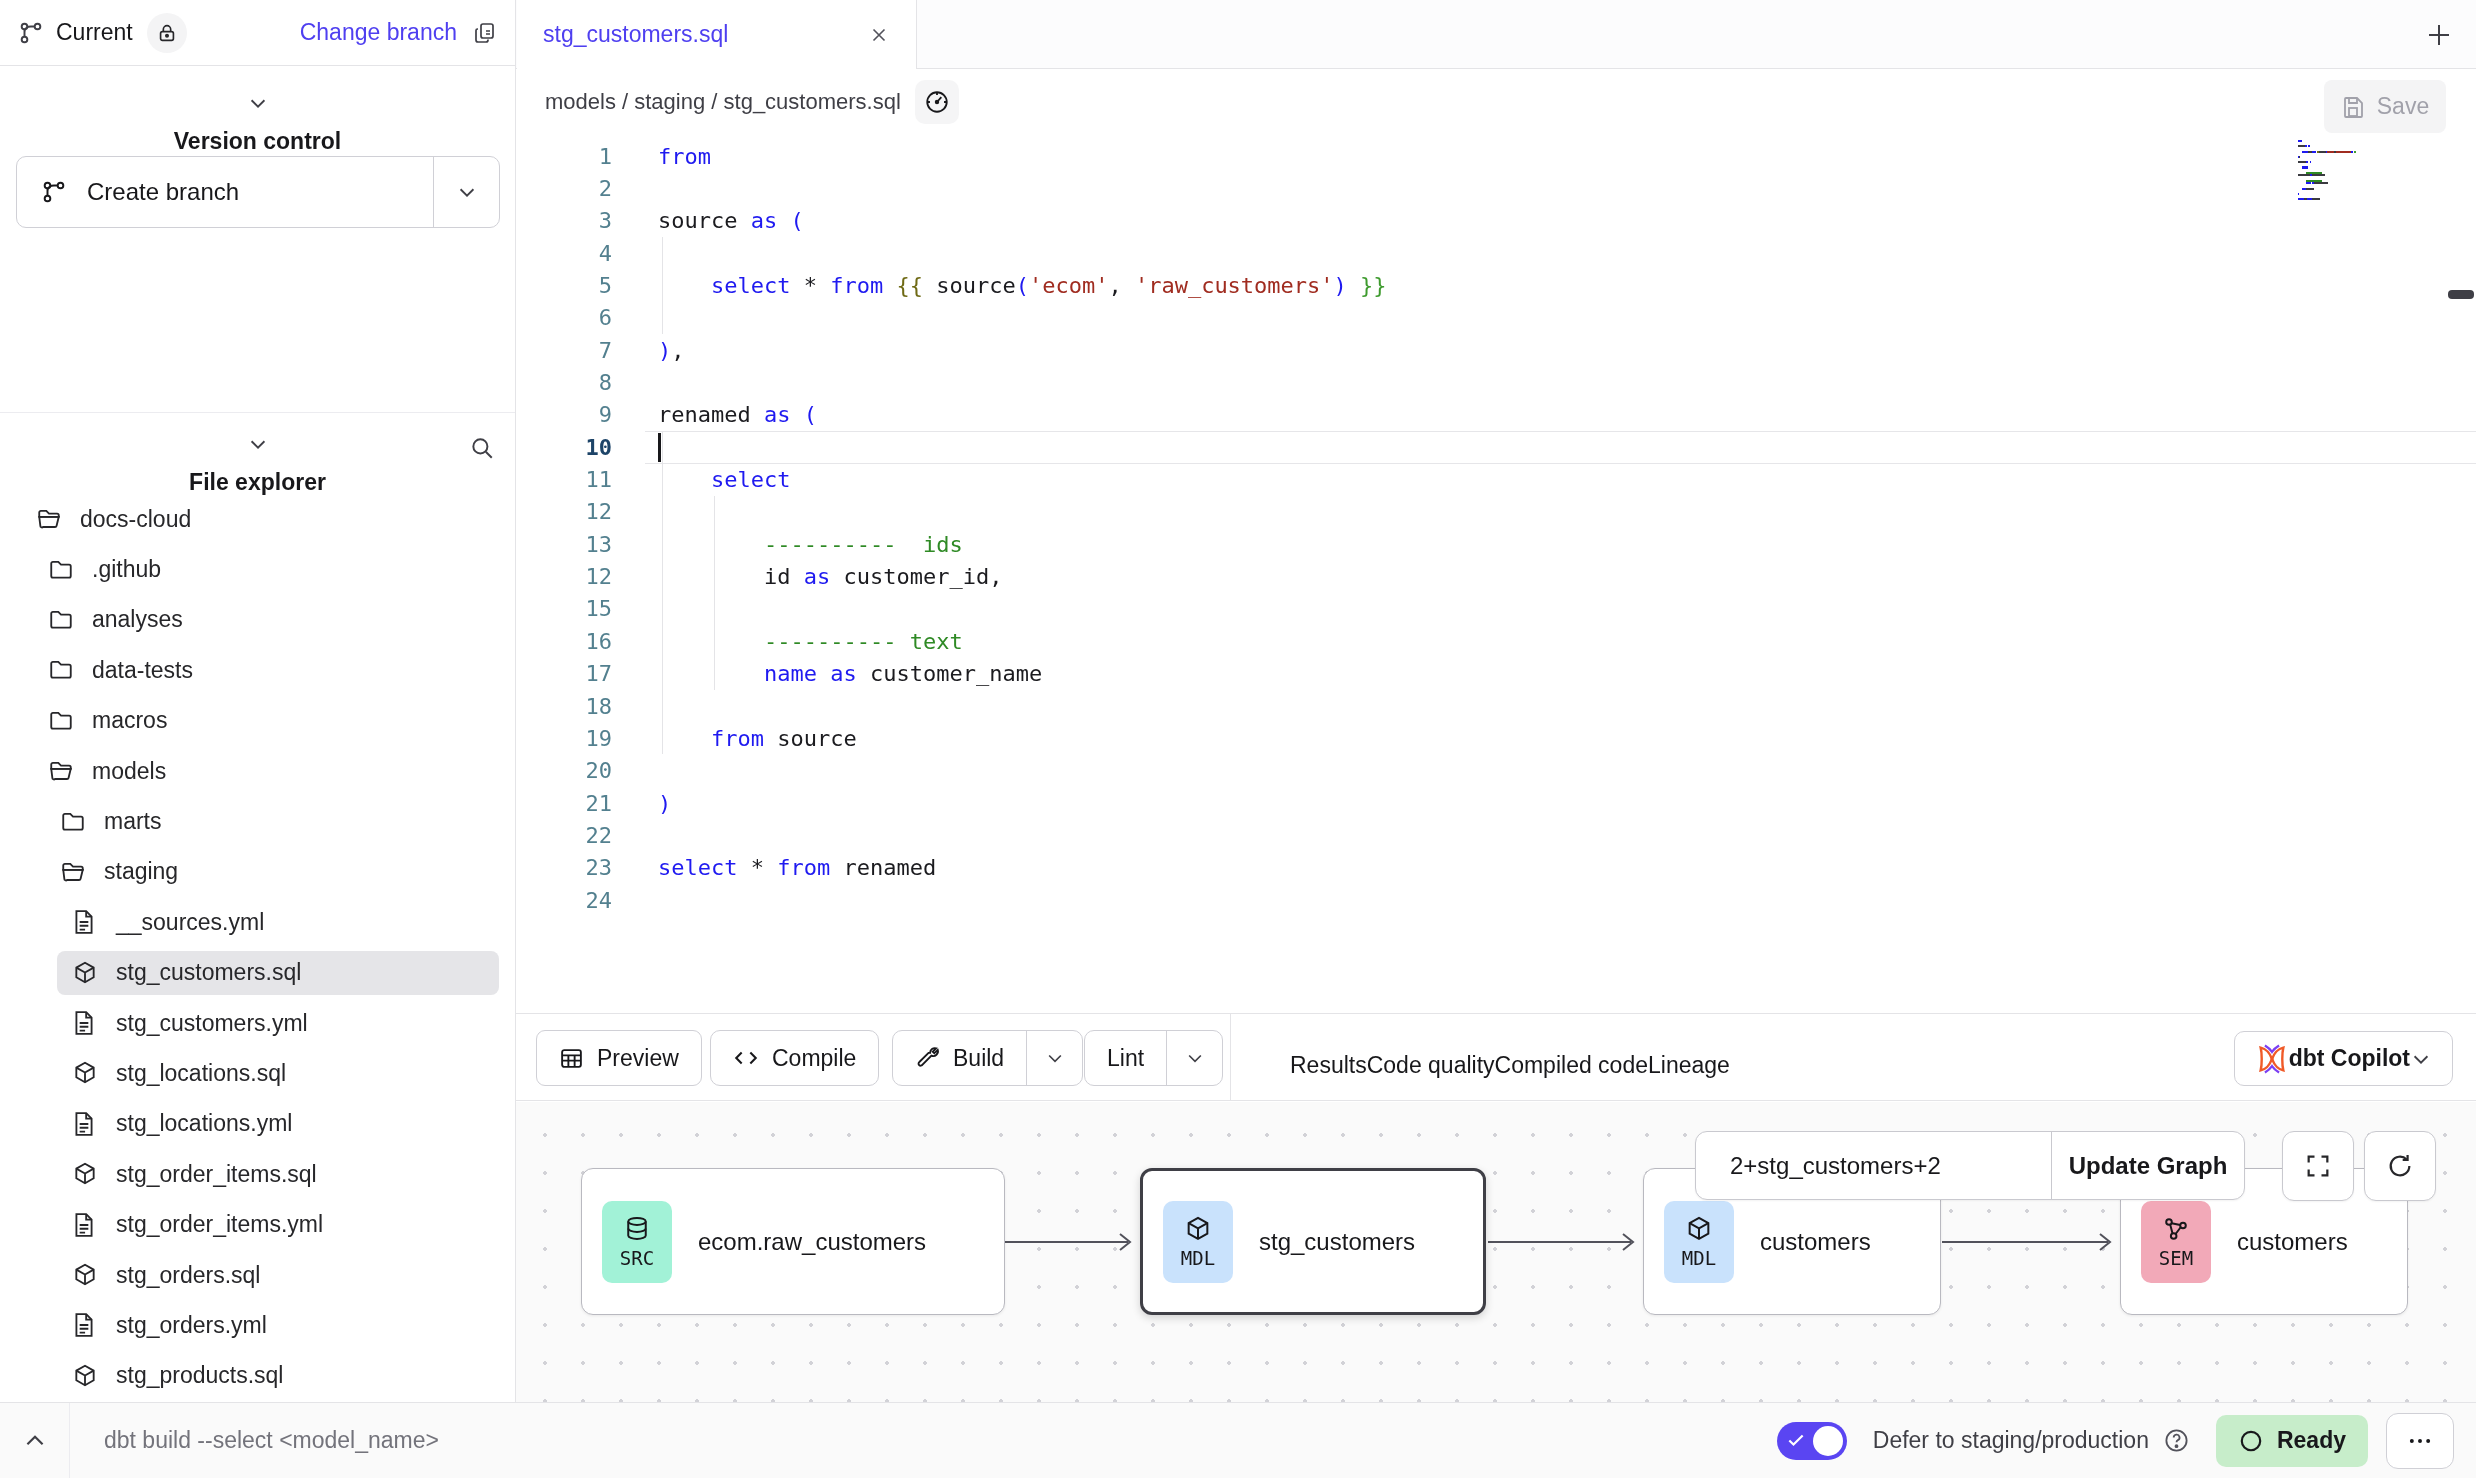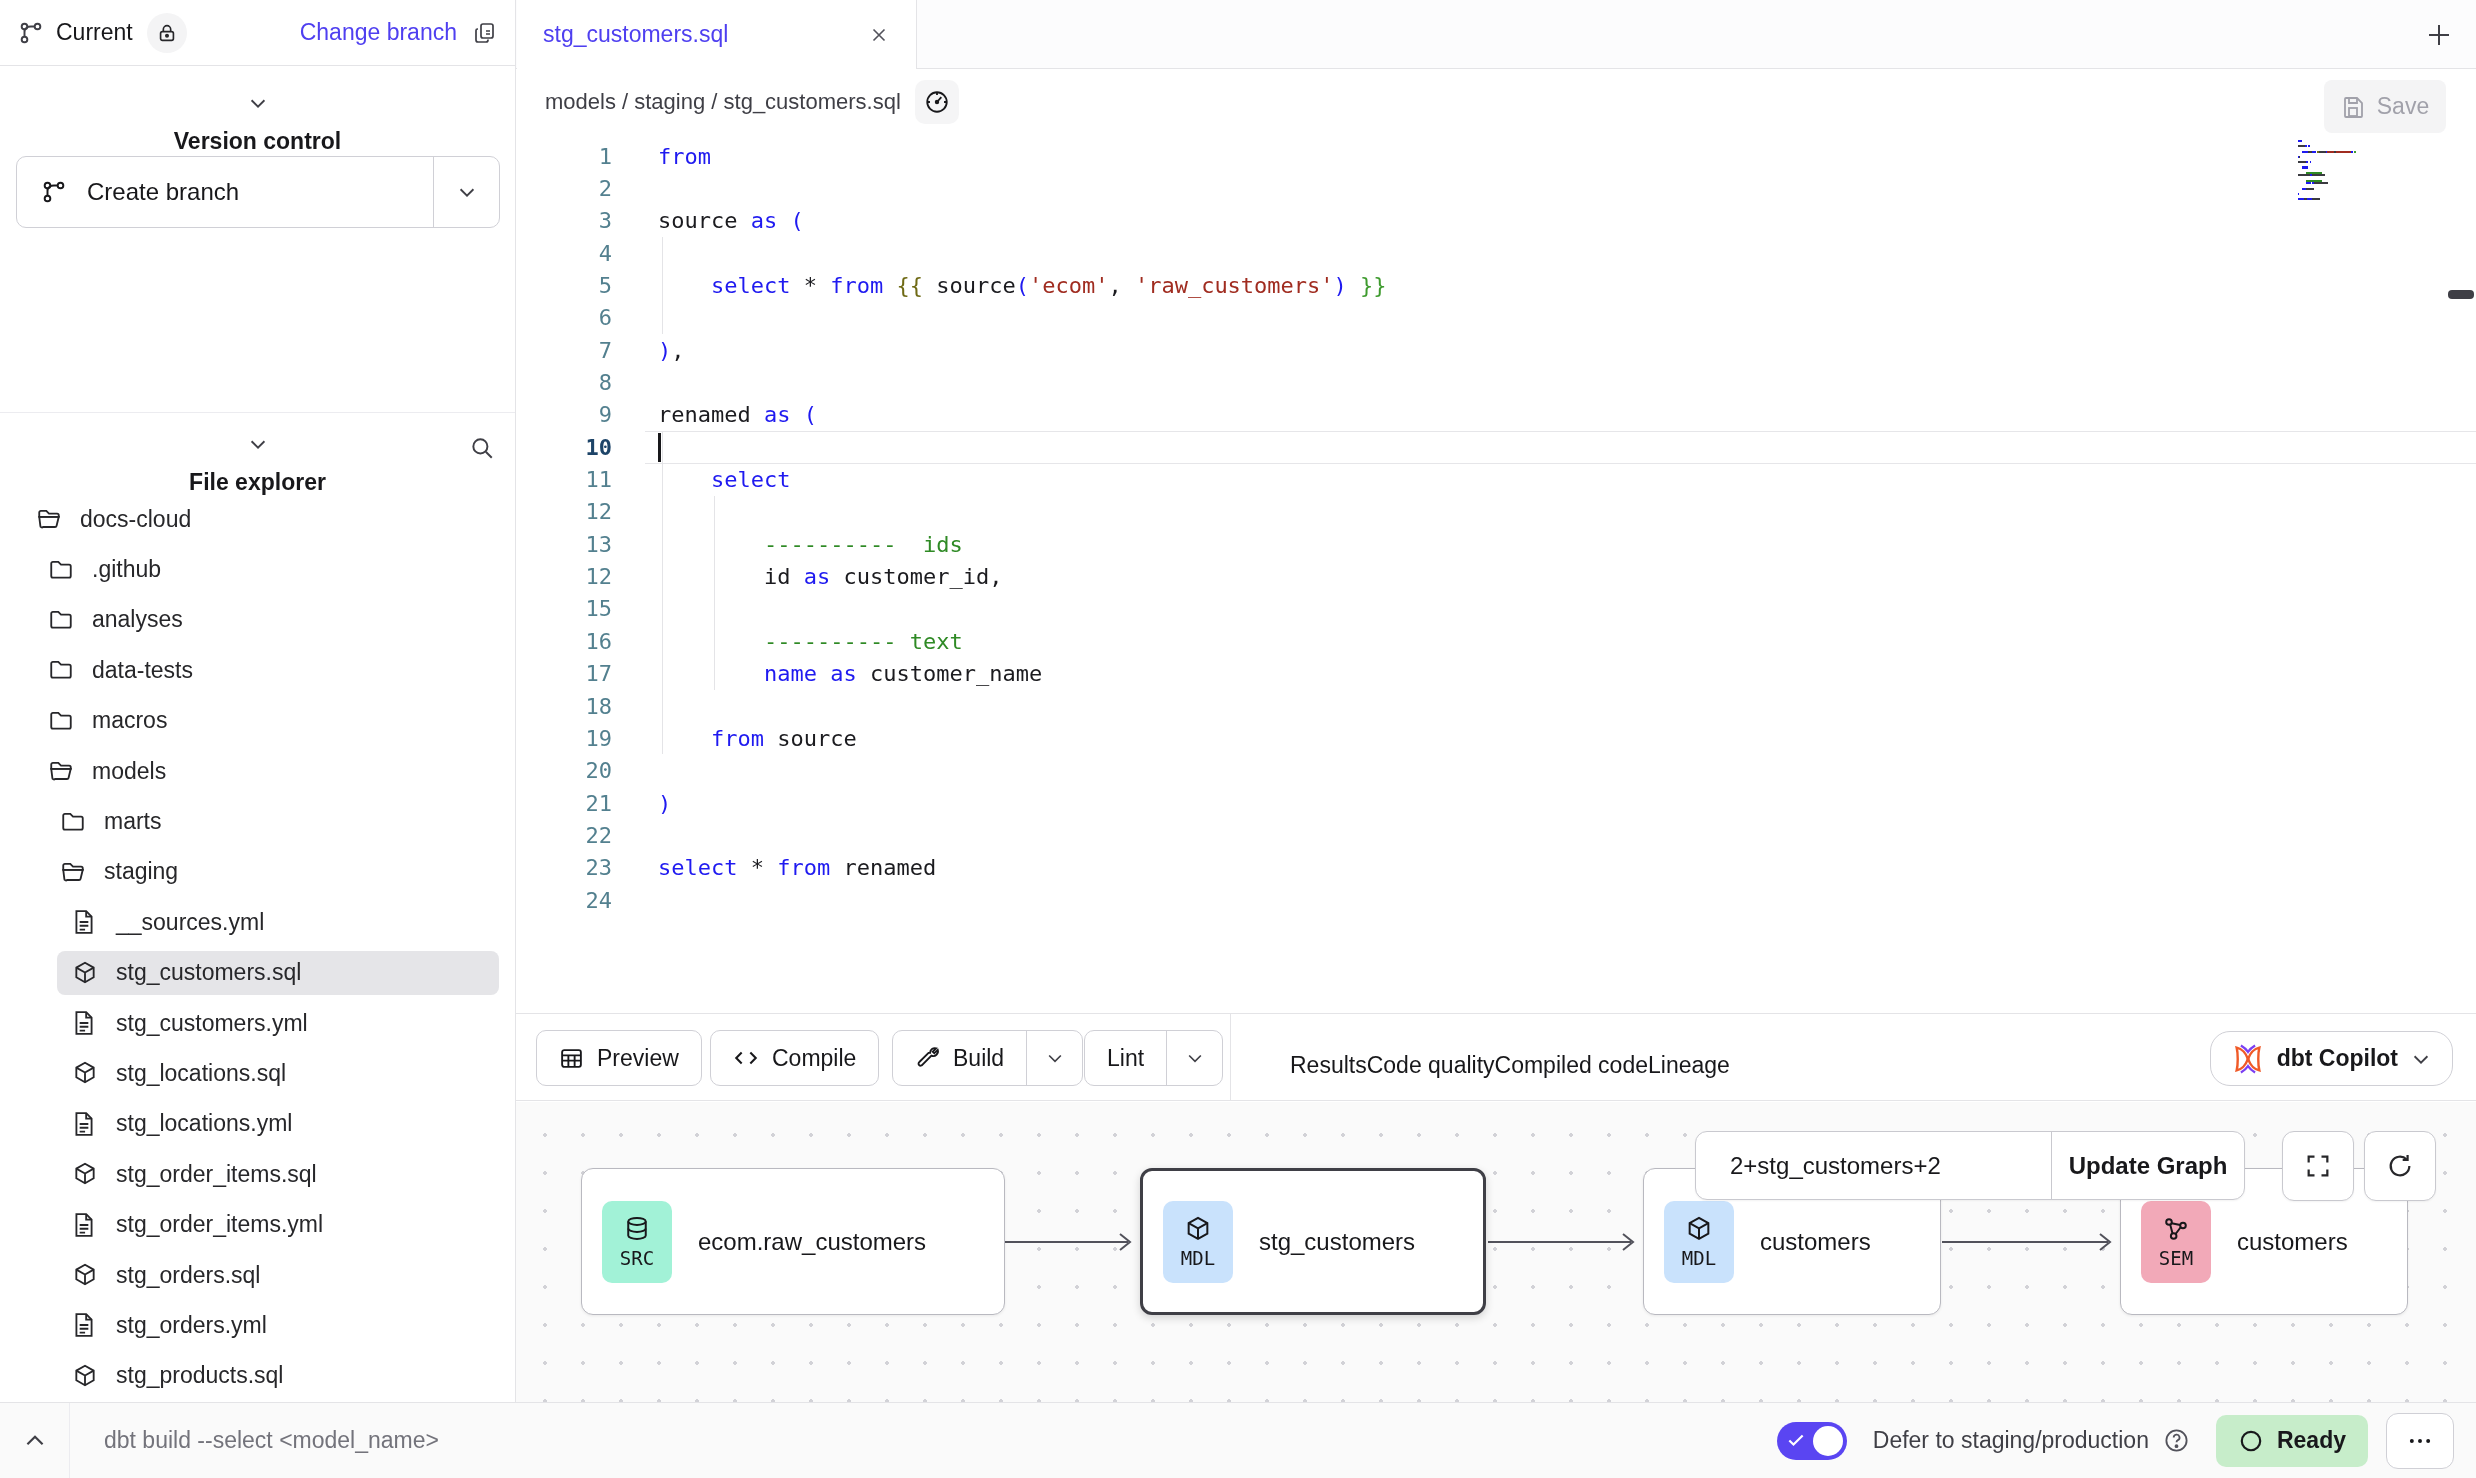--- a/index.html
+++ b/index.html
@@ -91,28 +91,28 @@
     background:#3f3f46; border-radius:4px; }
 
   
   #toolbar { position:absolute; left:516px; top:1013px; right:0; height:88px; background:#fff;
     border-top:1px solid #e4e4e7; border-bottom:1px solid #e4e4e7; }
   .tbtn { position:absolute; top:16px; height:56px; border:1px solid #d0d0d6; border-radius:10px;
     background:#fff; display:flex; align-items:center; font-size:23px; color:#18181b; }
   .tbtn .seg { display:flex; align-items:center; gap:13px; padding:0 22px; height:100%; }
   .tbtn .dd { border-left:1px solid #d0d0d6; width:56px; display:flex; align-items:center;
     justify-content:center; height:100%; color:#3f3f46; }
-  #btn-preview { left:20px; } #btn-compile { left:194px; } #btn-build { left:376px; } #btn-lint { left:568px; }
+  #btn-preview { left:20px;border-radius:9px; } #btn-compile { left:194px; } #btn-build { left:376px; } #btn-lint { left:568px; }
   #tb-divider { position:absolute; left:714px; top:0; width:1px; height:100%; background:#e4e4e7; }
   #result-tabs { position:absolute; left:774px; top:8px; height:100%; display:flex; }
   .rtab { height:100%; display:flex; align-items:center; font-size:23px; color:#18181b; position:relative; }
   .rtab.active::after { content:""; position:absolute; left:-16px; right:-16px; bottom:0; height:6px;
     background:#57534e; }
   #copilot-btn { position:absolute; right:23px; top:17px; height:55px; border:1px solid #d0d0d6;
-    border-radius:20px; background:#fff; display:flex; align-items:center; gap:12px; padding:0 20px;
+    border-radius:10px; background:#fff; display:flex; align-items:center; gap:0; padding:0 20px;
     font-size:23px; font-weight:bold; color:#18181b; }
 
   
   #lineage { position:absolute; left:516px; top:1102px; right:0; height:300px; background:#fafafa;
     background-image:radial-gradient(#d2d2d7 1.7px, transparent 1.8px); background-size:38px 38px;
     background-position:10px 14px; overflow:hidden; }
   .lnode { position:absolute; top:66px; height:147px; background:#fff; border:1.5px solid #b9b9c0;
     border-radius:12px; box-shadow:0 1px 3px rgba(0,0,0,.07); display:flex; align-items:center;
     padding-left:20px; gap:26px; }
   .lnode.selected { border:3px solid #3f3f46; box-shadow:0 3px 8px rgba(0,0,0,.16); }

